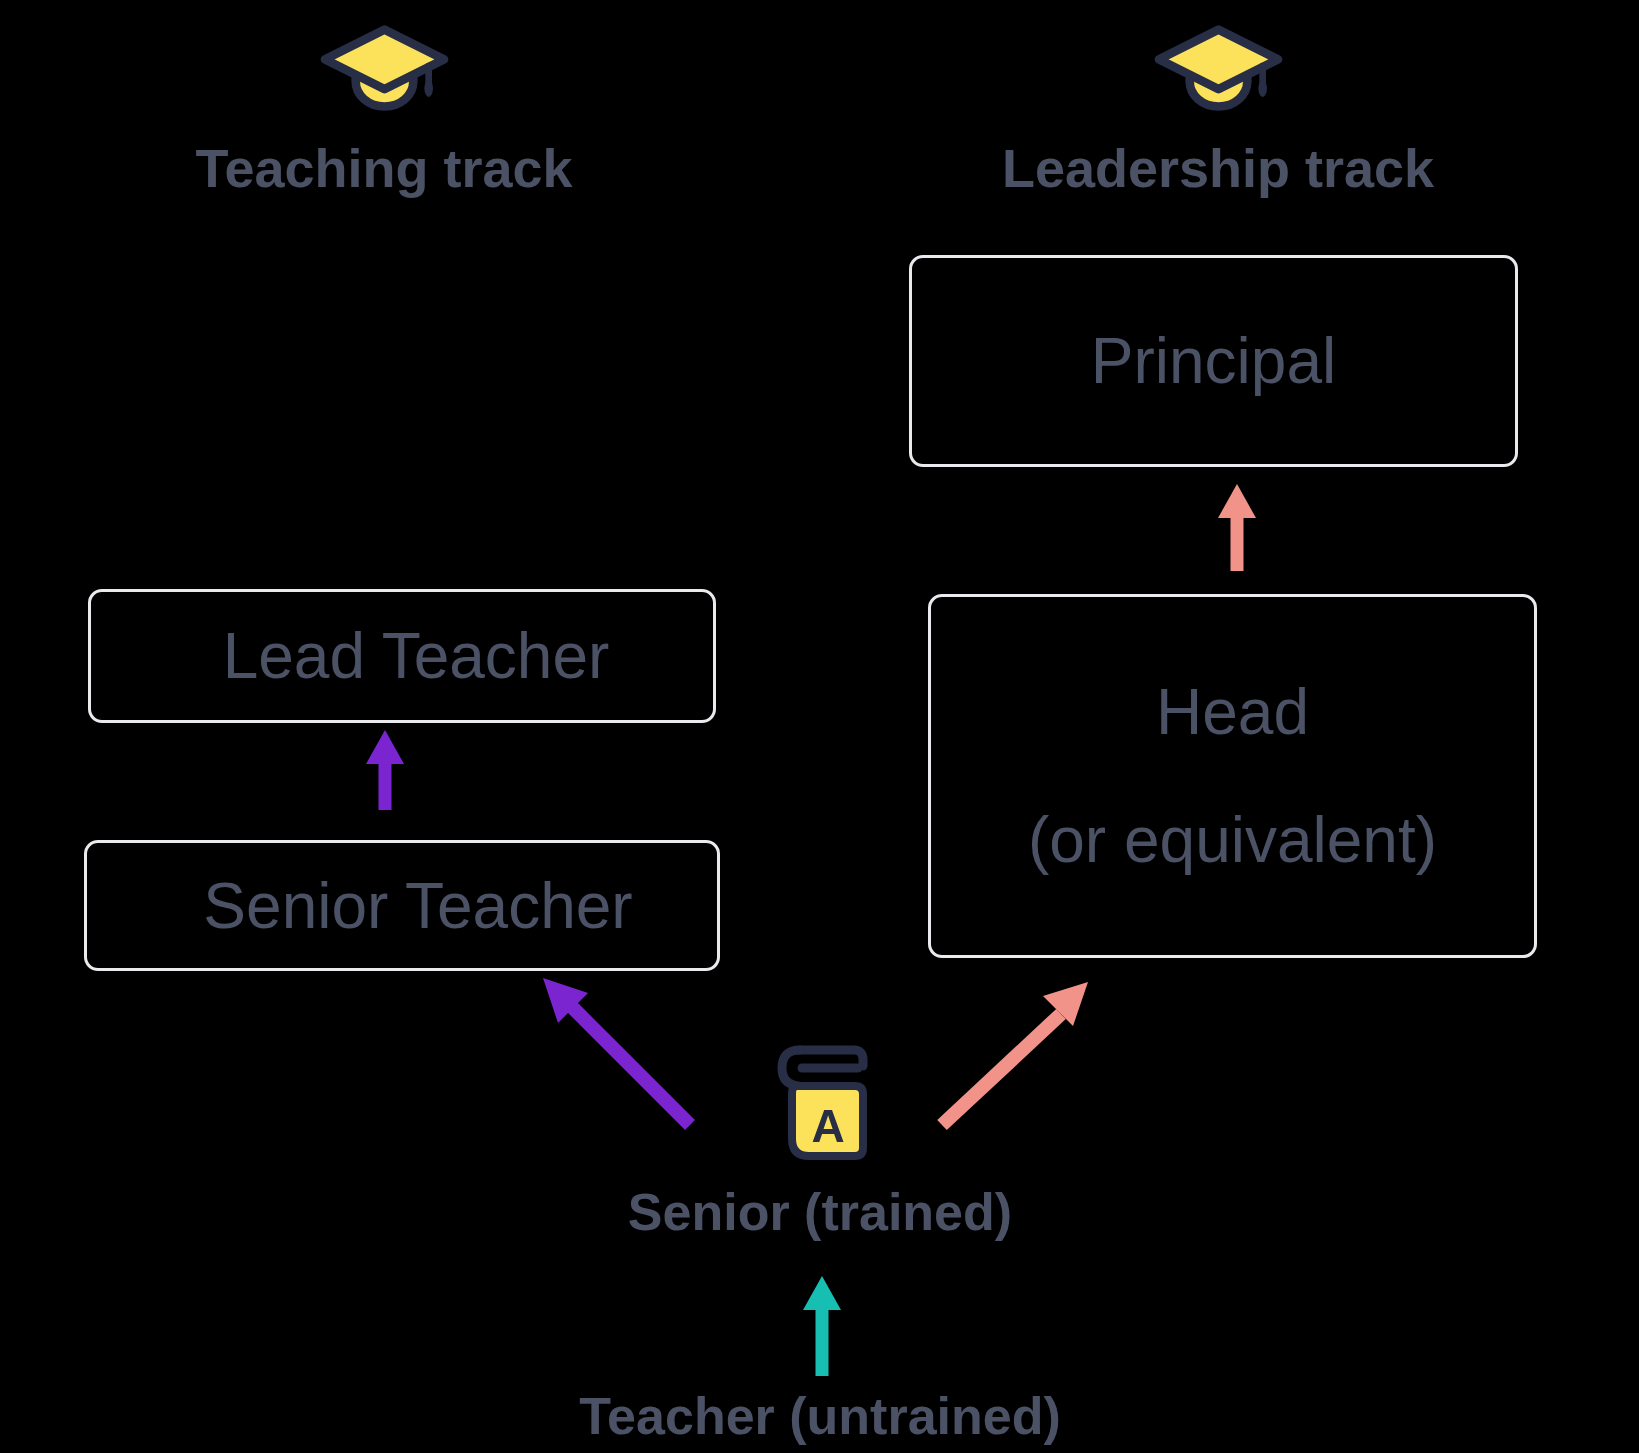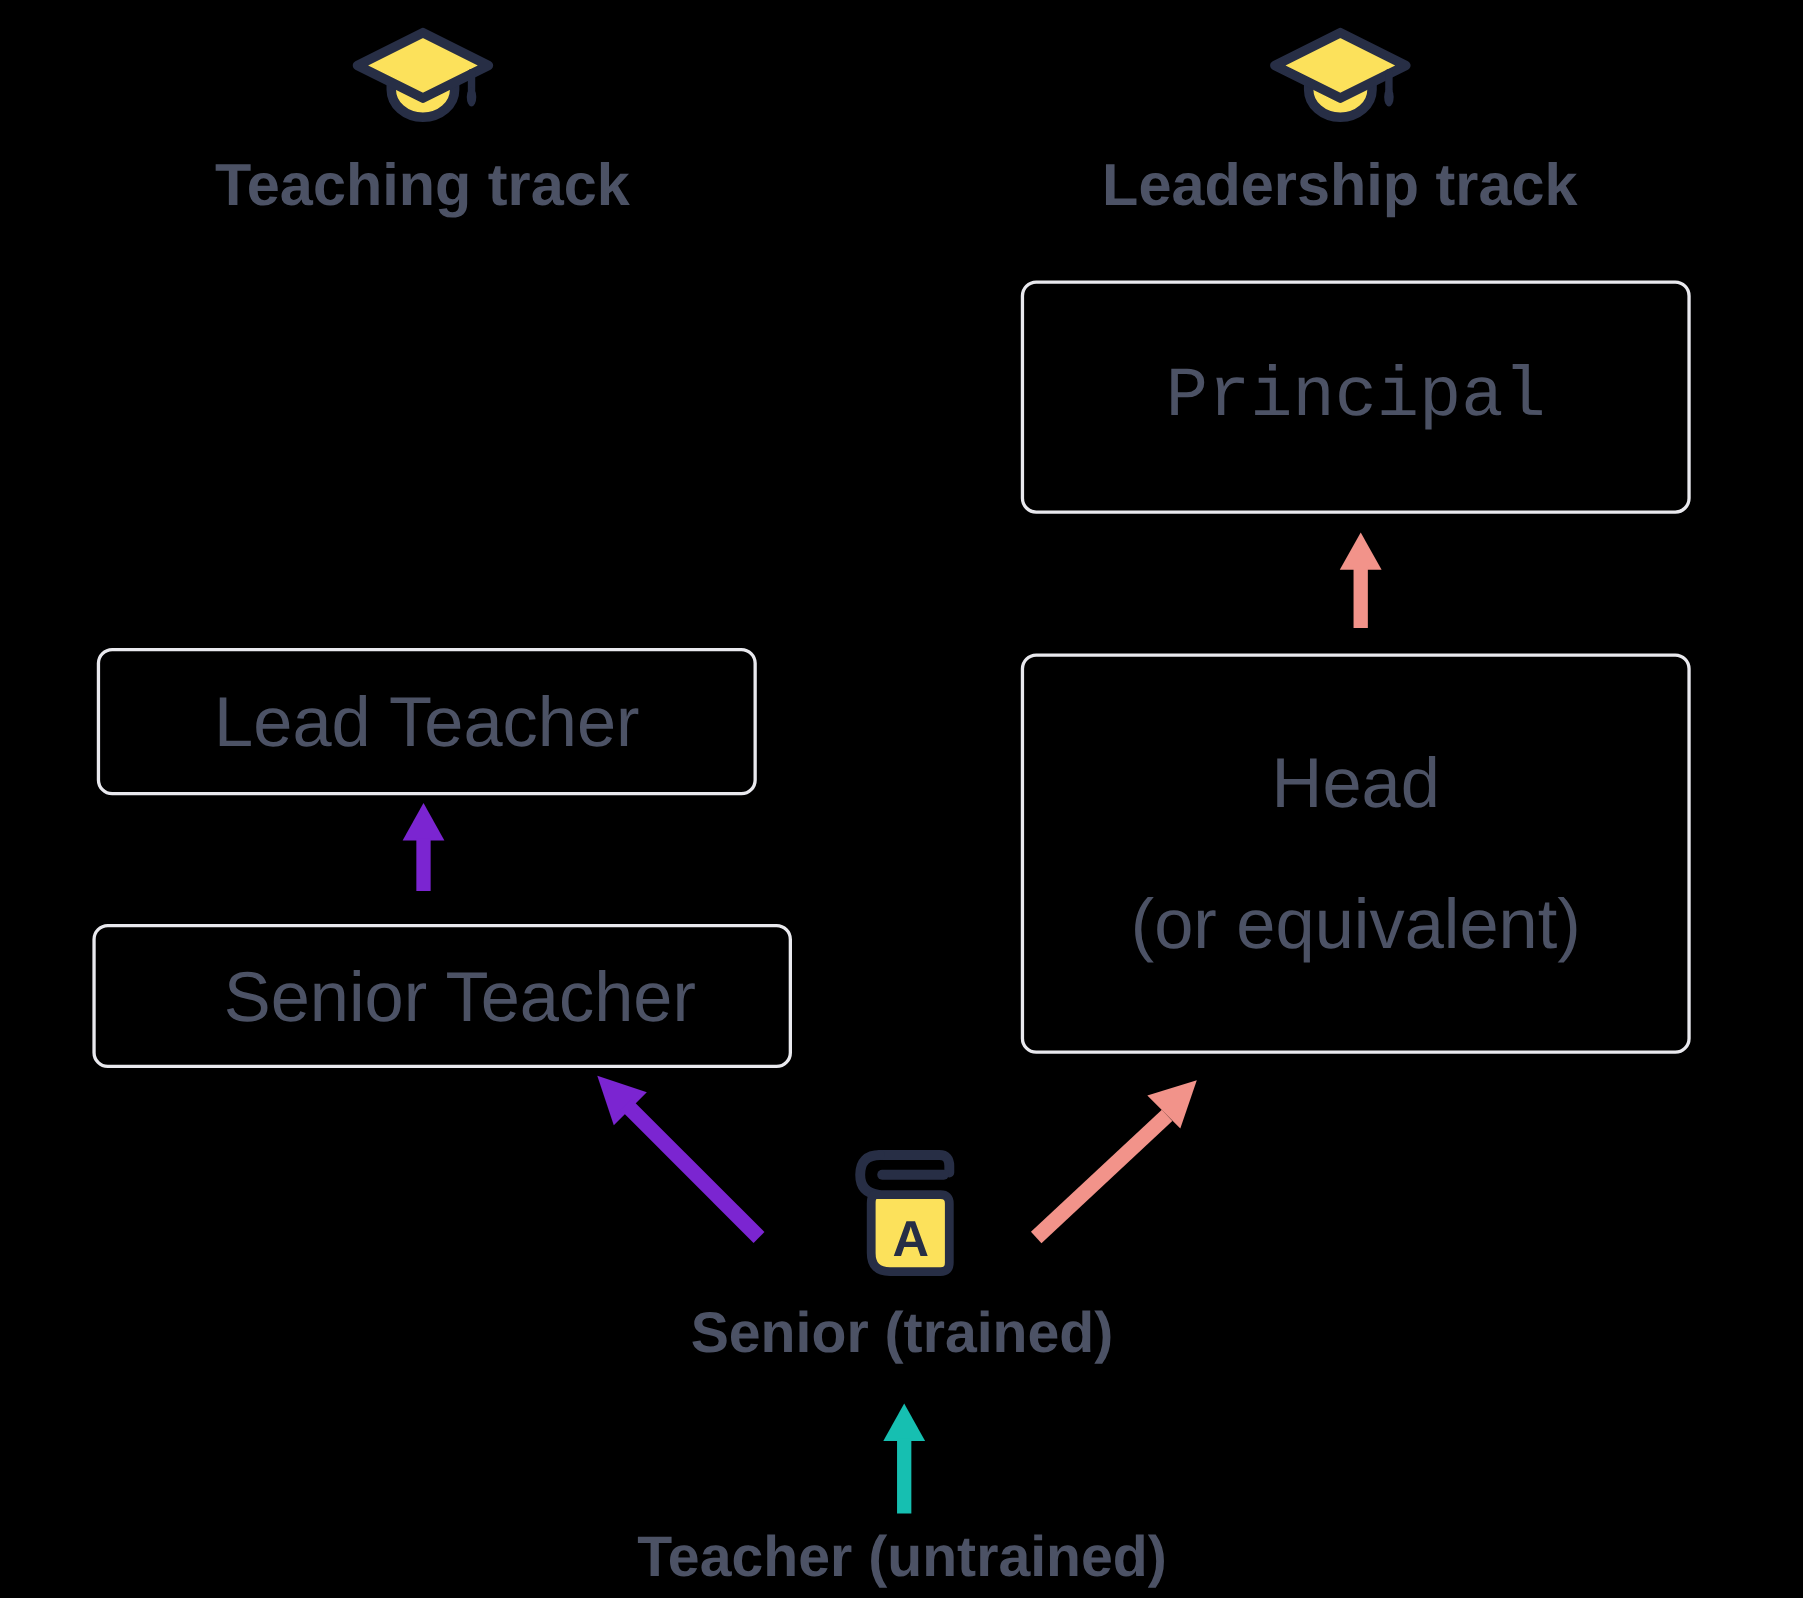--- a/index.html
+++ b/index.html
@@ -20,23 +20,23 @@
     display:flex;flex-direction:column;align-items:center;justify-content:center;
     font-size:64px;line-height:88px;text-align:center;
   }
   .arrow{position:absolute;}
   .arrow line{stroke-width:14px;}
   .arrow.vert line{stroke-width:13px;}
   .bottom-label{
     position:absolute;left:520px;width:600px;text-align:center;
     font-weight:bold;font-size:52px;line-height:64px;color:var(--slate);
   }
-  #lead-teacher-box{left:88px;top:589px;width:594px;height:128px;}
+  #lead-teacher-box{left:88px;top:589px;width:594px;height:128px;padding-left:28px;}
   #senior-teacher-box{left:84px;top:840px;width:598px;height:125px;padding-left:32px;}
-  #principal-box{left:928px;top:255px;width:603px;height:206px;font-family:Liberation Mono, monospace;}
+  #principal-box{left:909px;top:255px;width:603px;height:206px;}
   #head-box{left:928px;top:594px;width:603px;height:358px;gap:40px;}
   #teaching-header{left:84px;top:22px;}
   #leadership-header{left:918px;top:22px;}
   #book-icon{position:absolute;left:770px;top:1044px;}
   #teacher-trained-label{top:1180px;}
   #teacher-untrained-label{top:1384px;}
   #arrow-senior-to-lead{left:355px;top:726px;}
   #arrow-head-to-principal{left:1207px;top:480px;}
   #arrow-trained-to-senior{left:533px;top:968px;}
   #arrow-trained-to-head{left:932px;top:972px;}

